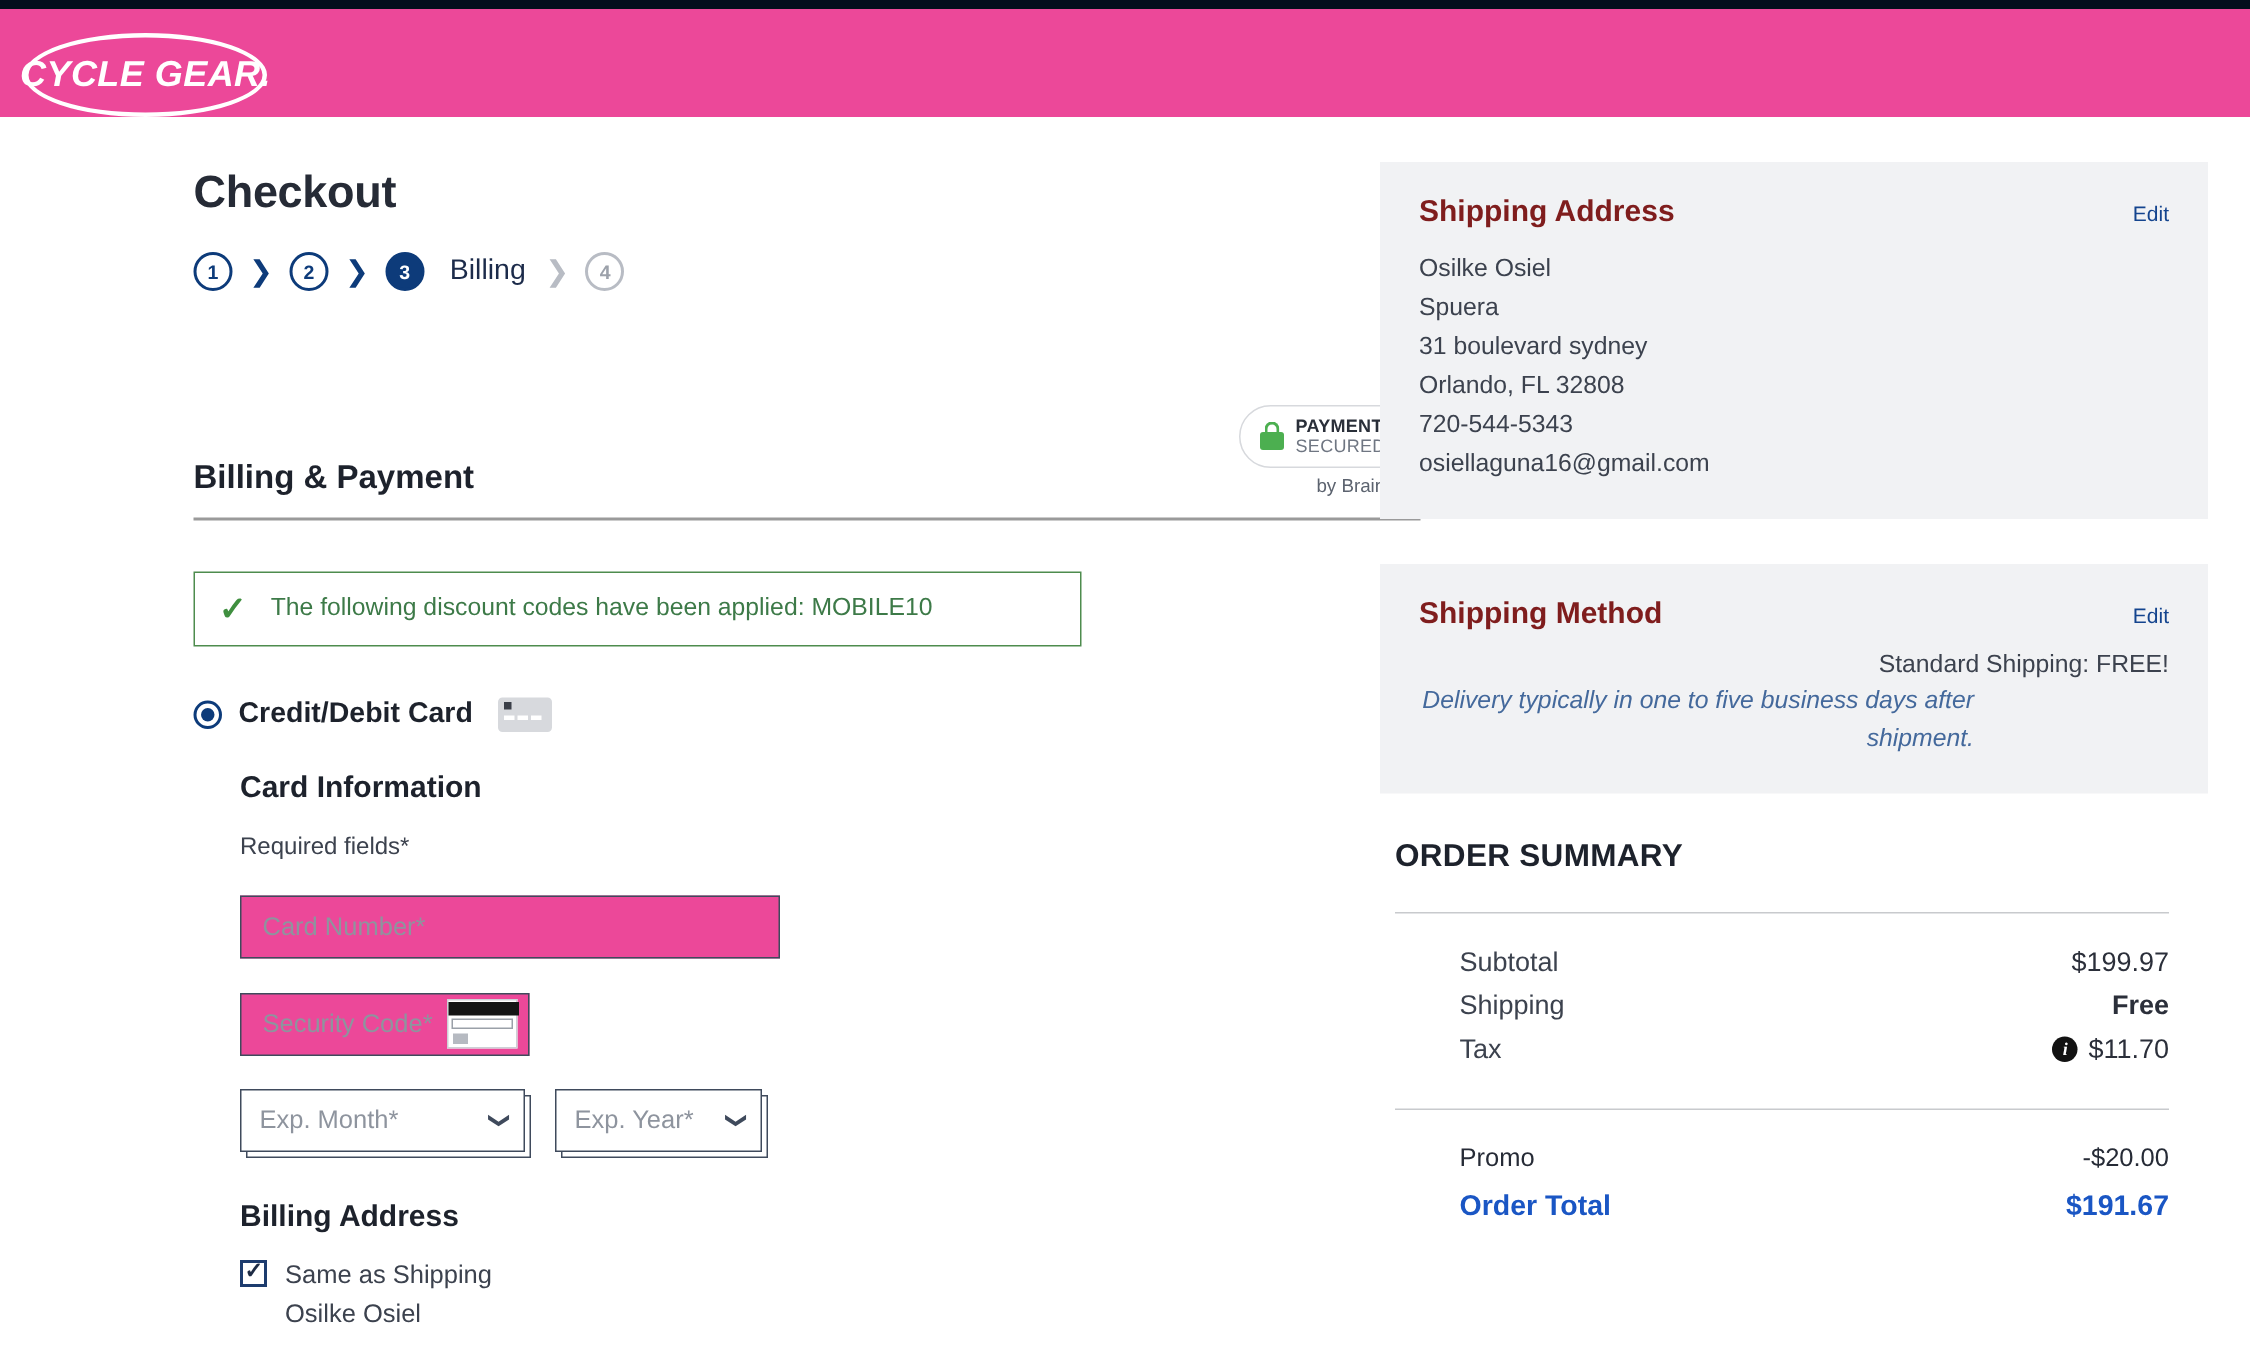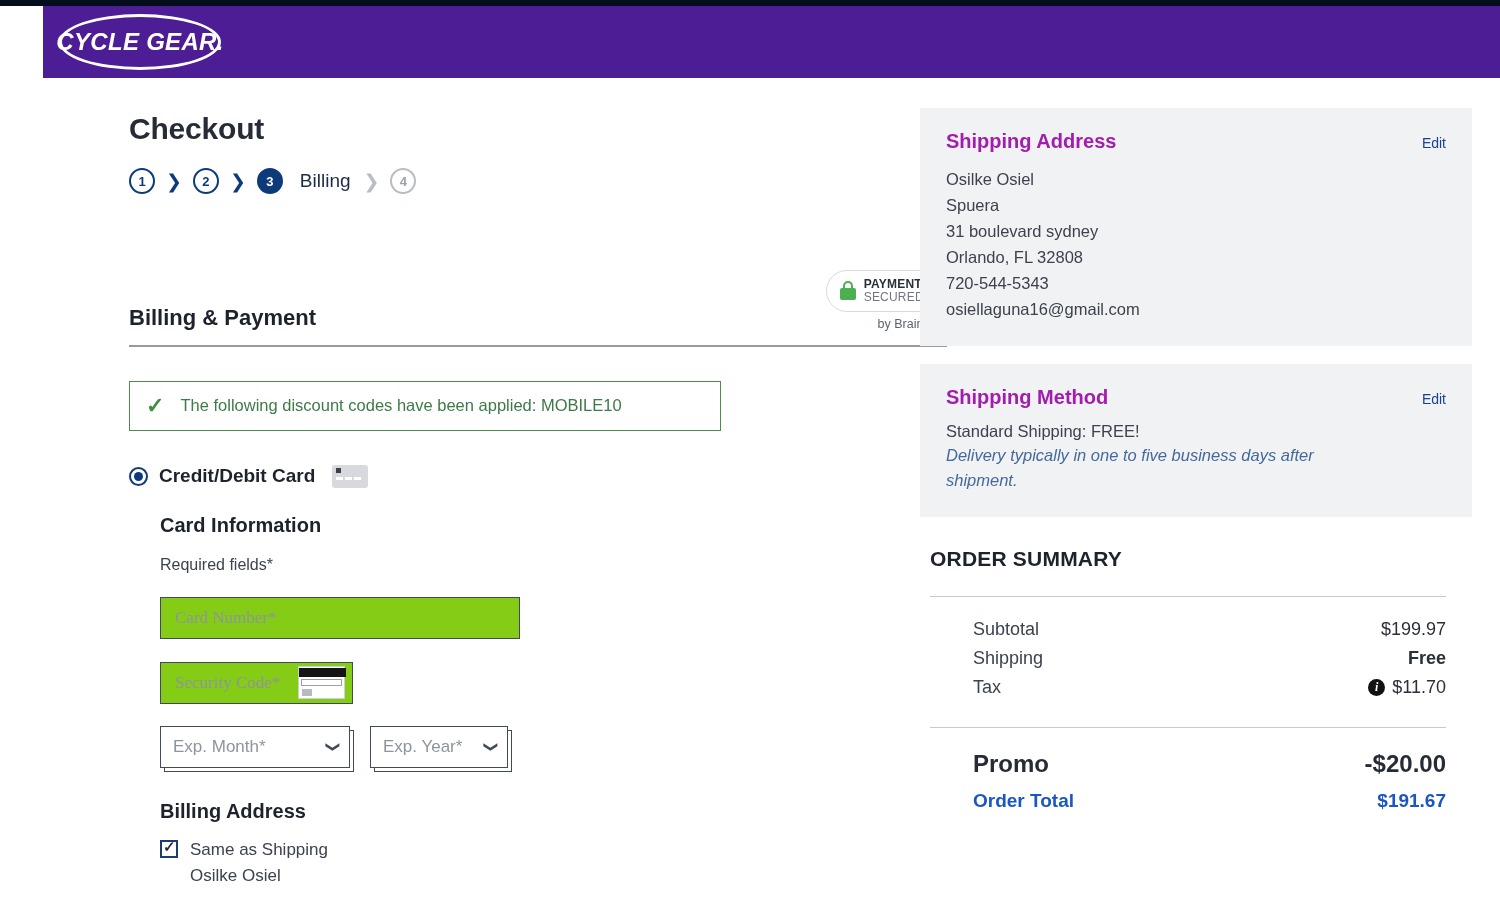--- a/index.html
+++ b/index.html
@@ -16,26 +16,25 @@
     position: relative;
   }
 
   
   .topstrip {
     height: 6px;
     background: #040d1c;
   }
   .header {
     height: 72px;
-    background: #4c1d95;
-    display: flex;
-    align-items: center;
+    background: #ec4899;
+    display: flex;
+    align-items: flex-end;
     padding-left: 16px;
     box-sizing: border-box;
-    margin-left: 43px;
   }
   .logo {
     width: 162px;
     height: 56px;
     border: 3px solid #ffffff;
     border-radius: 50%;
     display: flex;
     align-items: center;
     justify-content: center;
     box-sizing: border-box;
@@ -275,25 +274,25 @@
     color: #1d222c;
     margin: 26px 0 0 31px;
   }
   .req {
     font-size: 16px;
     color: #3c424e;
     margin: 19px 0 0 31px;
   }
   .field-row { margin: 23px 0 0 31px; position: relative; }
   .txt-input {
-    font-family: Liberation Serif, serif;
+    font-family: Liberation Sans, sans-serif;
     font-size: 17px;
     color: #2b2f3a;
     border: 1px solid #3f4a5c;
-    background: #84cc16;
+    background: #ec4899;
     box-sizing: border-box;
     padding: 0 14px;
     outline: none;
   }
   .txt-input::placeholder { color: #8e949e; }
   .card-number { width: 360px; height: 42px; }
   .sec-code { width: 193px; height: 42px; }
 
   .cvv-icon {
     position: absolute;
@@ -396,30 +395,30 @@
     font-weight: bold;
   }
   .same-text { font-size: 17px; color: #3c424e; line-height: 1.55; }
 
   
   .card {
     background: #f1f2f4;
     padding: 22px 26px 24px 26px;
     box-sizing: border-box;
   }
-  .card + .card { margin-top: 18px; }
+  .card + .card { margin-top: 30px; text-align: right; }
   .card-head {
     display: flex;
     align-items: baseline;
     justify-content: space-between;
   }
   .card-title {
     font-size: 20px;
     font-weight: bold;
-    color: #a21caf;
+    color: #7f1d1d;
   }
   .edit-link {
     font-size: 14px;
     font-weight: normal;
     color: #14448e;
     cursor: pointer;
   }
   .addr-lines {
     margin-top: 13px;
     font-size: 16.5px;
@@ -473,21 +472,21 @@
     background: #121212;
     color: #ffffff;
     font-size: 12px;
     font-weight: bold;
     font-style: italic;
     font-family: "Liberation Serif", serif;
     margin-right: 7px;
     vertical-align: middle;
   }
   .tax-val { display: flex; align-items: center; }
-  .sum-row.strong { font-weight: bold; color: #262b36; font-size: 24px; }
+  .sum-row.strong { font-weight: normal; color: #262b36; font-size: 17px; }
   .sum-row.total { font-weight: bold; color: #1a56c4; font-size: 19px; padding-top: 8px; }
 </style>
 </head>
 <body>
 
 <div class="topstrip"></div>
 
 <div class="header">
   <div class="logo">
     <span class="logo-text">CYCLE GEAR.</span>

